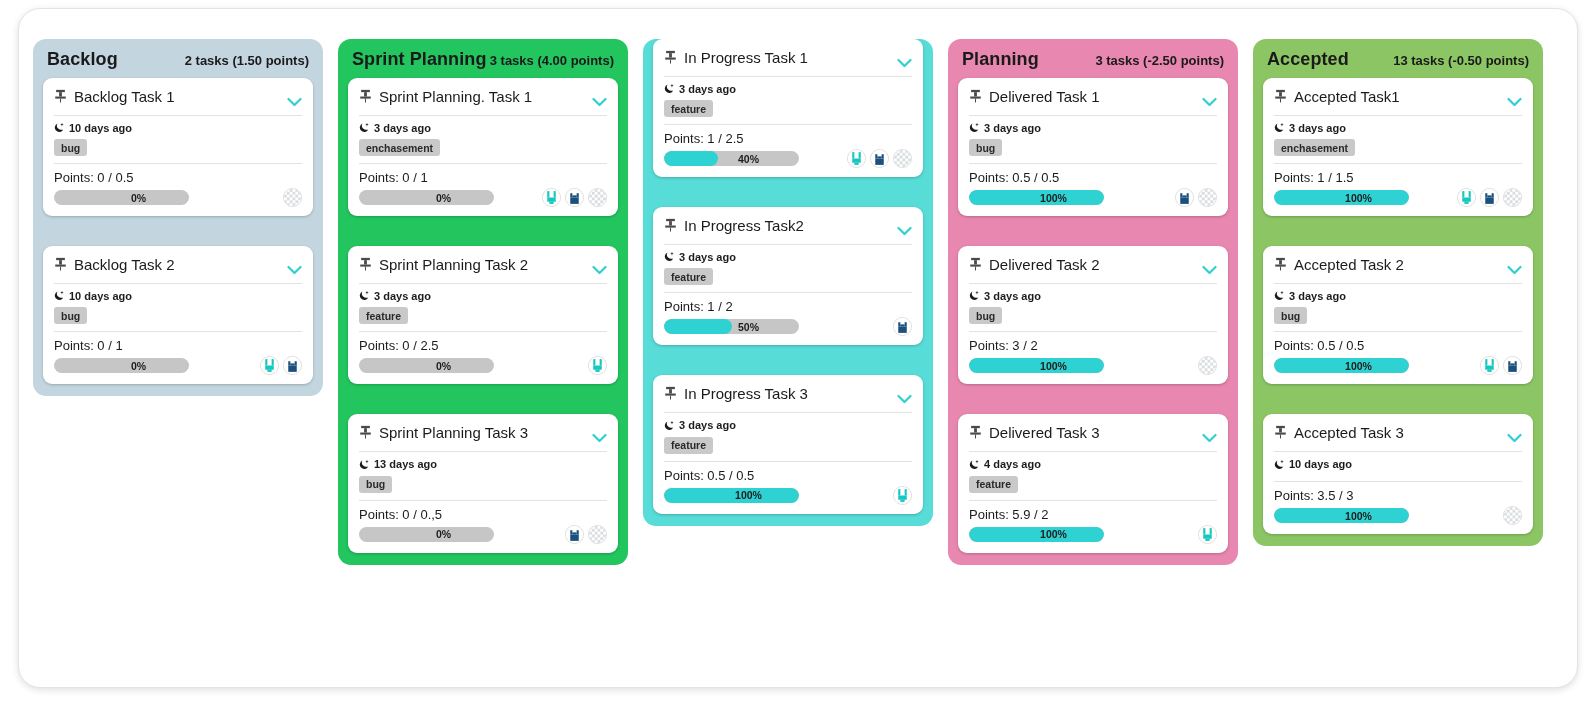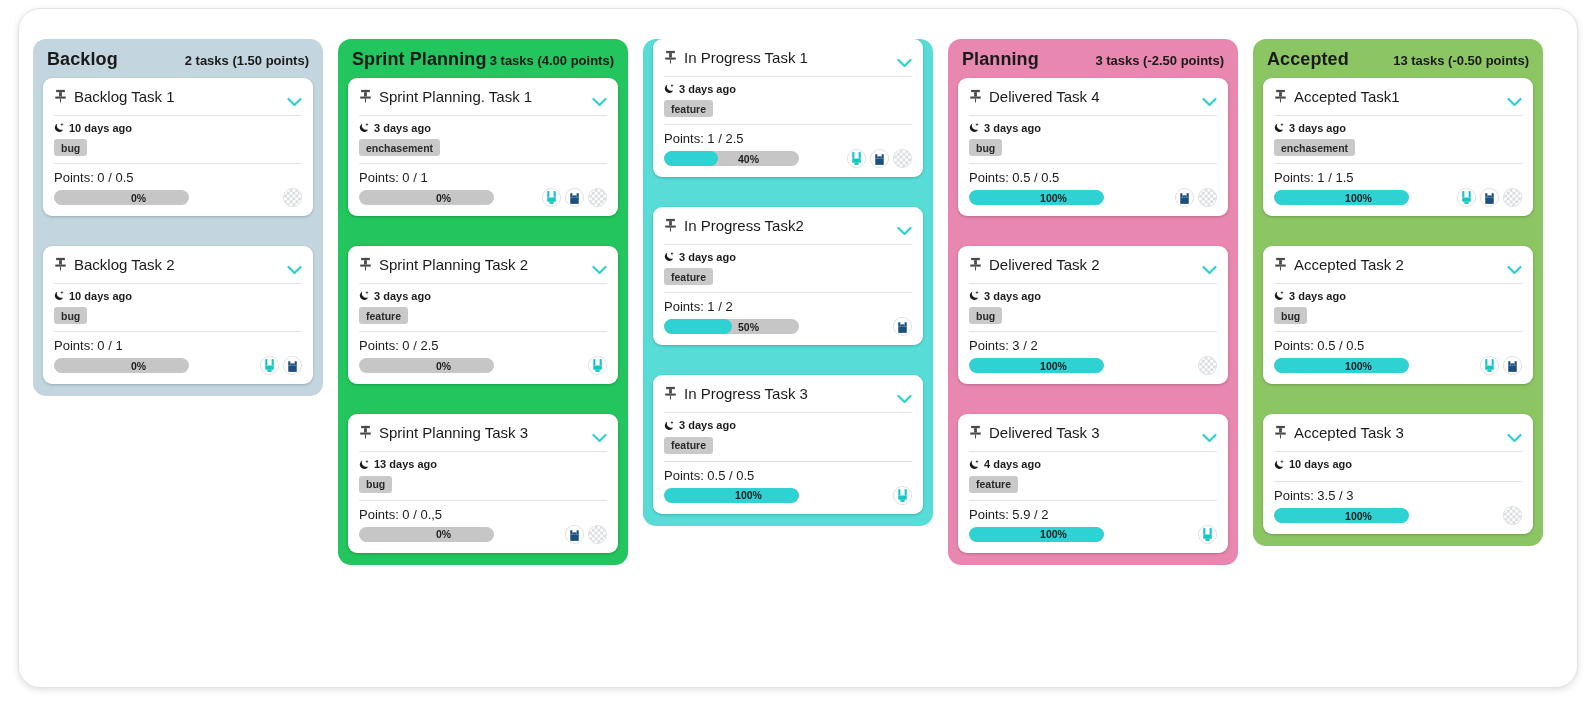--- a/index.html
+++ b/index.html
@@ -680,21 +680,21 @@
         <div class="cards">
           <div class="card">
             <div class="card-title-row">
               <div class="title-block">
                 <svg class="pin-icon" viewBox="0 0 14 16">
                   <rect x="2" y="1" width="10" height="2.6" fill="#4a4a4a"></rect>
                   <rect x="5.4" y="3.6" width="3.2" height="5" fill="#4a4a4a"></rect>
                   <rect x="1" y="8.6" width="12" height="2.4" fill="#4a4a4a"></rect>
                   <rect x="6.4" y="11" width="1.2" height="4.4" fill="#4a4a4a"></rect>
                 </svg>
-                <span>Delivered Task 4</span>
+                <span>Delivered Task 1</span>
               </div>
               <svg class="chevron" width="15" height="10" viewBox="0 0 15 10">
                 <path d="M1.5 2 L7.5 8 L13.5 2" stroke="#2fd0d0" stroke-width="2.2" fill="none" stroke-linecap="round" stroke-linejoin="round"></path>
               </svg>
             </div>
             <div class="divider"></div>
             <div class="meta-row">
               <svg class="moon-icon" viewBox="0 0 16 16">
                 <path d="M11.4 11.2A6 6 0 0 1 5.1 2.2a6.4 6.4 0 1 0 8.3 8.6 6 6 0 0 1-2 .4z" fill="#1c1c1c"></path>
                 <path d="M11.6 1.2l.7 1.9 1.9.7-1.9.7-.7 1.9-.7-1.9-1.9-.7 1.9-.7z" fill="#1c1c1c"></path>

